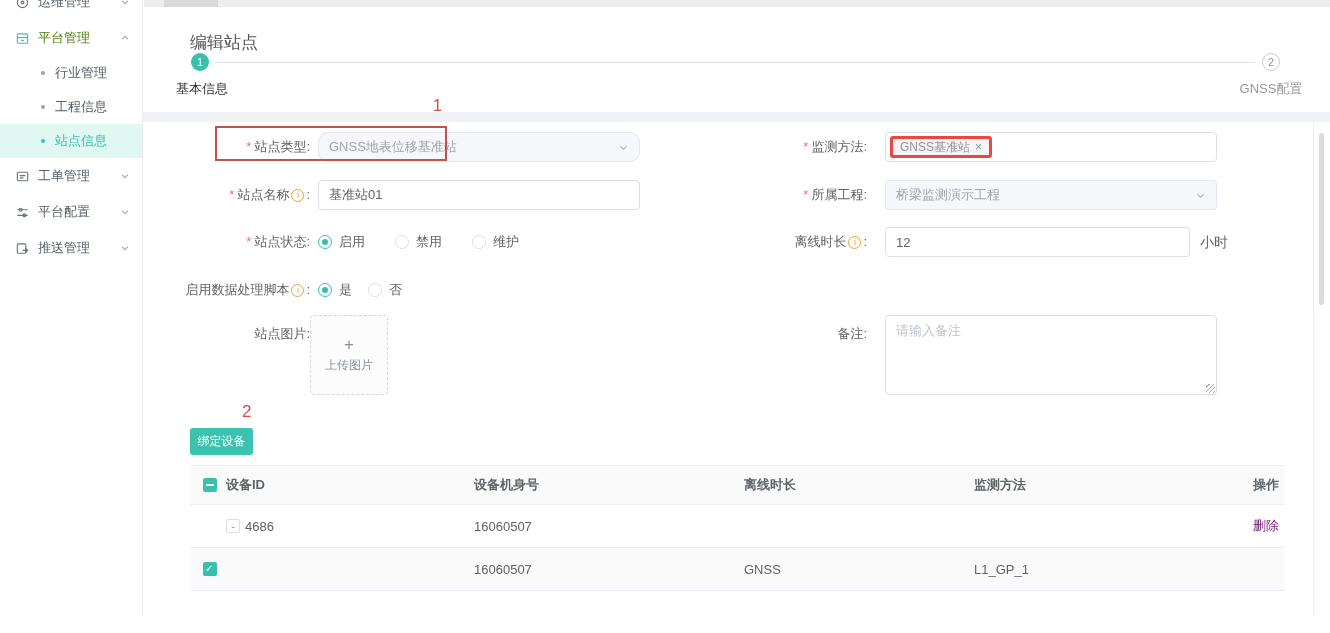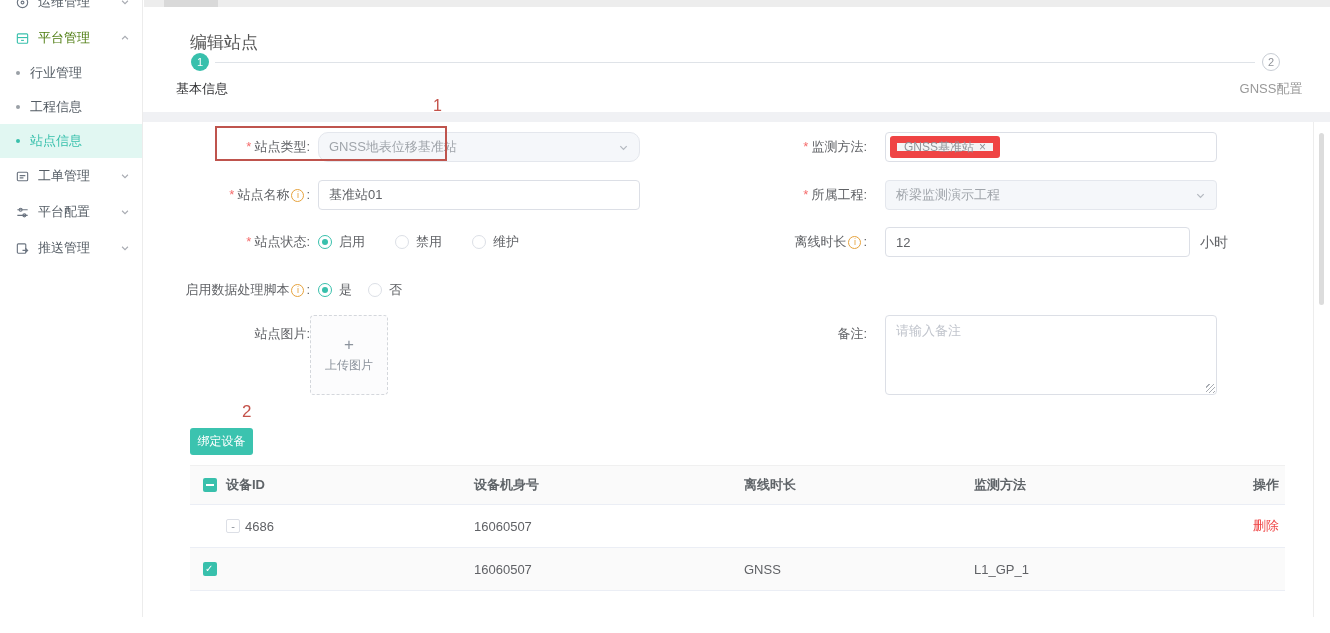--- a/index.html
+++ b/index.html
@@ -4,21 +4,21 @@
 <style>
   * { margin:0; padding:0; box-sizing:border-box; }
   html,body { background:#fff; }
   body { font-family:"Liberation Sans","DejaVu Sans",sans-serif; }
   .app { position:relative; width:1330px; height:617px; background:#fff; overflow:hidden; }
 
   
   .sidebar { position:absolute; left:0; top:0; width:143px; height:633px; background:#fff; border-right:1px solid #ececec; overflow:hidden; }
   .nav-item { display:flex; align-items:center; font-size:13px; color:#545c64; cursor:pointer; }
   .nav-group { height:36px; padding:0 12px 0 15px; }
-  .nav-sub { height:34px; padding-left:16px; }
+  .nav-sub { height:34px; padding-left:41px; }
   .nav-group:first-child { margin-top:-16px; }
   .nav-ic { width:15px; height:15px; flex:0 0 15px; color:#6b7480; display:flex; align-items:center; }
   .nav-ic svg { width:15px; height:15px; }
   .nav-label { margin-left:8px; white-space:nowrap; }
   .nav-chevron { margin-left:auto; color:#a8abb2; display:flex; }
   .nav-chevron svg { width:10px; height:10px; }
   .chev-up svg { transform:rotate(180deg); }
   .nav-bullet { width:4px; height:4px; border-radius:50%; background:#9aa0a6; margin-right:10px; flex:0 0 4px; }
   .teal-text { color:#4d7c0f; }
   .teal-text .nav-ic { color:#38c0ac; }
@@ -61,21 +61,21 @@
   .ctl { position:absolute; height:30px; border:1px solid #dcdfe6; border-radius:4px; background:#fff; font-size:13px; color:#606266; display:flex; align-items:center; padding:0 10px; }
   .ctl-disabled { background:#f5f7fa; border-color:#e4e7ed; color:#a0a5ab; }
   .ctl .chev { margin-left:auto; color:#b4b9c0; display:flex; }
   .ctl .chev svg { width:11px; height:11px; }
   .x318 { left:175px; width:322px; }
   .x742 { left:742px; width:332px; }
   input.ctl, textarea.ctl { font-family:"Liberation Sans","DejaVu Sans",sans-serif; outline:none; display:block; }
   input.ctl::placeholder, textarea.ctl::placeholder { color:#c0c4cc; }
 
   .tagbox { padding:0 4px; }
-  .tag { display:flex; align-items:center; background:#f4f4f5; border:7px solid #ef4444; color:#909399; border-radius:3px; height:22px; padding:0 7px; font-size:12px;text-align:center; }
+  .tag { display:flex; align-items:center; background:#f4f4f5; border:3px solid #ef4444; color:#909399; border-radius:3px; height:22px; padding:0 7px; font-size:12px;text-align:center; }
   .tag-close { margin-left:5px; color:#909399; font-size:12px; cursor:pointer; line-height:1; }
 
   .radio-row { position:absolute; left:175px; height:30px; display:flex; align-items:center; gap:0; font-size:13px; color:#606266; }
   .radio { display:flex; align-items:center; margin-right:30px; cursor:pointer; }
   .radio-dot { width:14px; height:14px; border-radius:50%; border:1px solid #dcdfe6; background:#fff; margin-right:7px; position:relative; }
   .radio-on .radio-dot { border-color:#38c0ac; }
   .radio-on .radio-dot::after { content:""; position:absolute; left:3px; top:3px; width:6px; height:6px; border-radius:50%; background:#38c0ac; }
 
   .suffix { position:absolute; left:1057px; font-size:14px; color:#606266; line-height:30px; }
 
@@ -95,21 +95,21 @@
   .thead { height:40px; background:#fafafa; color:#5f6468; font-weight:600; border-top:1px solid #f0f0f0; border-bottom:1px solid #ebeef5; }
   .tbody-row { height:43px; color:#606266; border-bottom:1px solid #ebeef5; background:#fff; }
   .row-alt { background:#fafafa; }
   .cb { width:14px; height:14px; border-radius:2px; margin-left:13px; cursor:pointer; position:relative; }
   .cb-ind { background:#38c0ac; }
   .cb-ind::after { content:""; position:absolute; left:3px; top:6px; width:8px; height:2px; background:#fff; }
   .cb-on { background:#38c0ac; }
   .cb-on::after { content:"\2713"; position:absolute; left:2px; top:1px; color:#fff; font-size:10px; }
   .cell-id { display:flex; align-items:center; }
   .expand-toggle { width:14px; height:14px; border:1px solid #dcdfe6; border-radius:2px; background:#fff; color:#8a9099; font-size:11px; line-height:12px; text-align:center; margin-right:5px; cursor:pointer; }
-  .link-del { color:#ef4444; cursor:pointer; }
+  .link-del { color:#701a75; cursor:pointer; }
 </style>
 </head>
 <body>
 
 <div class="app">
 
   <aside class="sidebar">
     <div class="nav-item nav-group">
       <span class="nav-ic">
           <svg viewBox="0 0 16 16" fill="none" stroke="currentColor" stroke-width="1.2">

